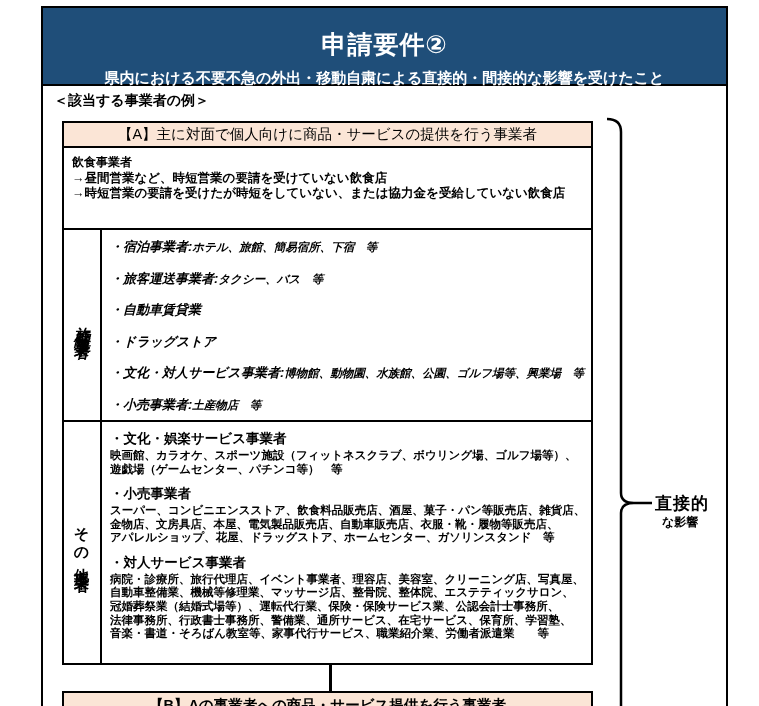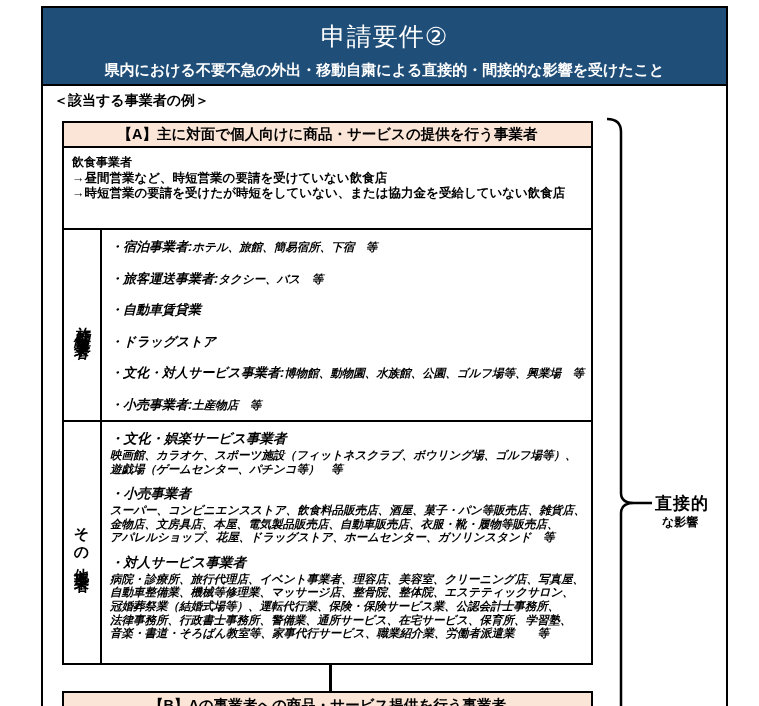--- a/index.html
+++ b/index.html
@@ -18,41 +18,41 @@
     border: 2px solid #000;
     background: #fff;
   }
   .banner {
     width: 100%; height: 78px;
     background: #1F4E79;
     border-bottom: 2px solid #000;
     color: #fff; text-align: center;
   }
   .banner .title {
-    padding-top: 12px;
-    font-size: 25px; font-weight: normal; letter-spacing: 1px;
+    padding-top: 20px;
+    font-size: 25px; font-weight: bold; letter-spacing: 1px;
   }
   .banner .subtitle {
     margin-top: 8px;
     font-size: 15px; font-weight: bold;
   }
   .examples-heading {
     position: absolute; left: 54px; top: 92px;
     font-size: 14px; font-weight: bold;
   }
   .box-a {
     position: absolute; left: 62px; top: 121px;
     width: 531px; height: 544px;
     border: 2px solid #000; background: #fff;
   }
   .box-a .a-header {
     height: 25px;
     background: #FBE5D6;
     border-bottom: 2px solid #000;
-    text-align: center; font-weight: bold; font-size: 14.5px;
+    text-align: center; font-weight: normal; font-size: 14.5px;
     line-height: 23px;
   }
   .restaurant {
     height: 82px;
     border-bottom: 2px solid #000;
     padding: 6px 8px 0 8px;
   }
   .restaurant .r-title { font-size: 12px; font-weight: bold; }
   .restaurant .r-line { font-size: 12.5px; font-weight: bold; line-height: 1.18; }
   .row { display: flex; }
@@ -65,21 +65,21 @@
   }
   .v-label {
     writing-mode: vertical-rl; text-orientation: upright;
     font-weight: bold; font-size: 15px; letter-spacing: 3px;
     line-height: 1;
   }
   .content-cell { flex: 1 1 auto; padding: 8px 4px 0 8px; }
   .travel-item { margin-bottom: 14.5px; line-height: 16px; white-space: nowrap; }
   .travel-item .head { font-size: 13px; font-weight: bold; }
   .travel-item .tail { font-size: 11.5px; font-weight: bold; }
-  .group { margin-bottom: 9px; font-style: italic; }
+  .group { margin-bottom: 9px; }
   .group .g-title { font-size: 13.5px; font-weight: bold; margin-bottom: 1px; }
   .group .g-body {
     font-size: 11.5px; font-weight: bold; line-height: 1.18;
     white-space: pre-line;
   }
   .connector {
     position: absolute; left: 329px; top: 664px;
     width: 3px; height: 28px; background: #000;
   }
   .box-b {

